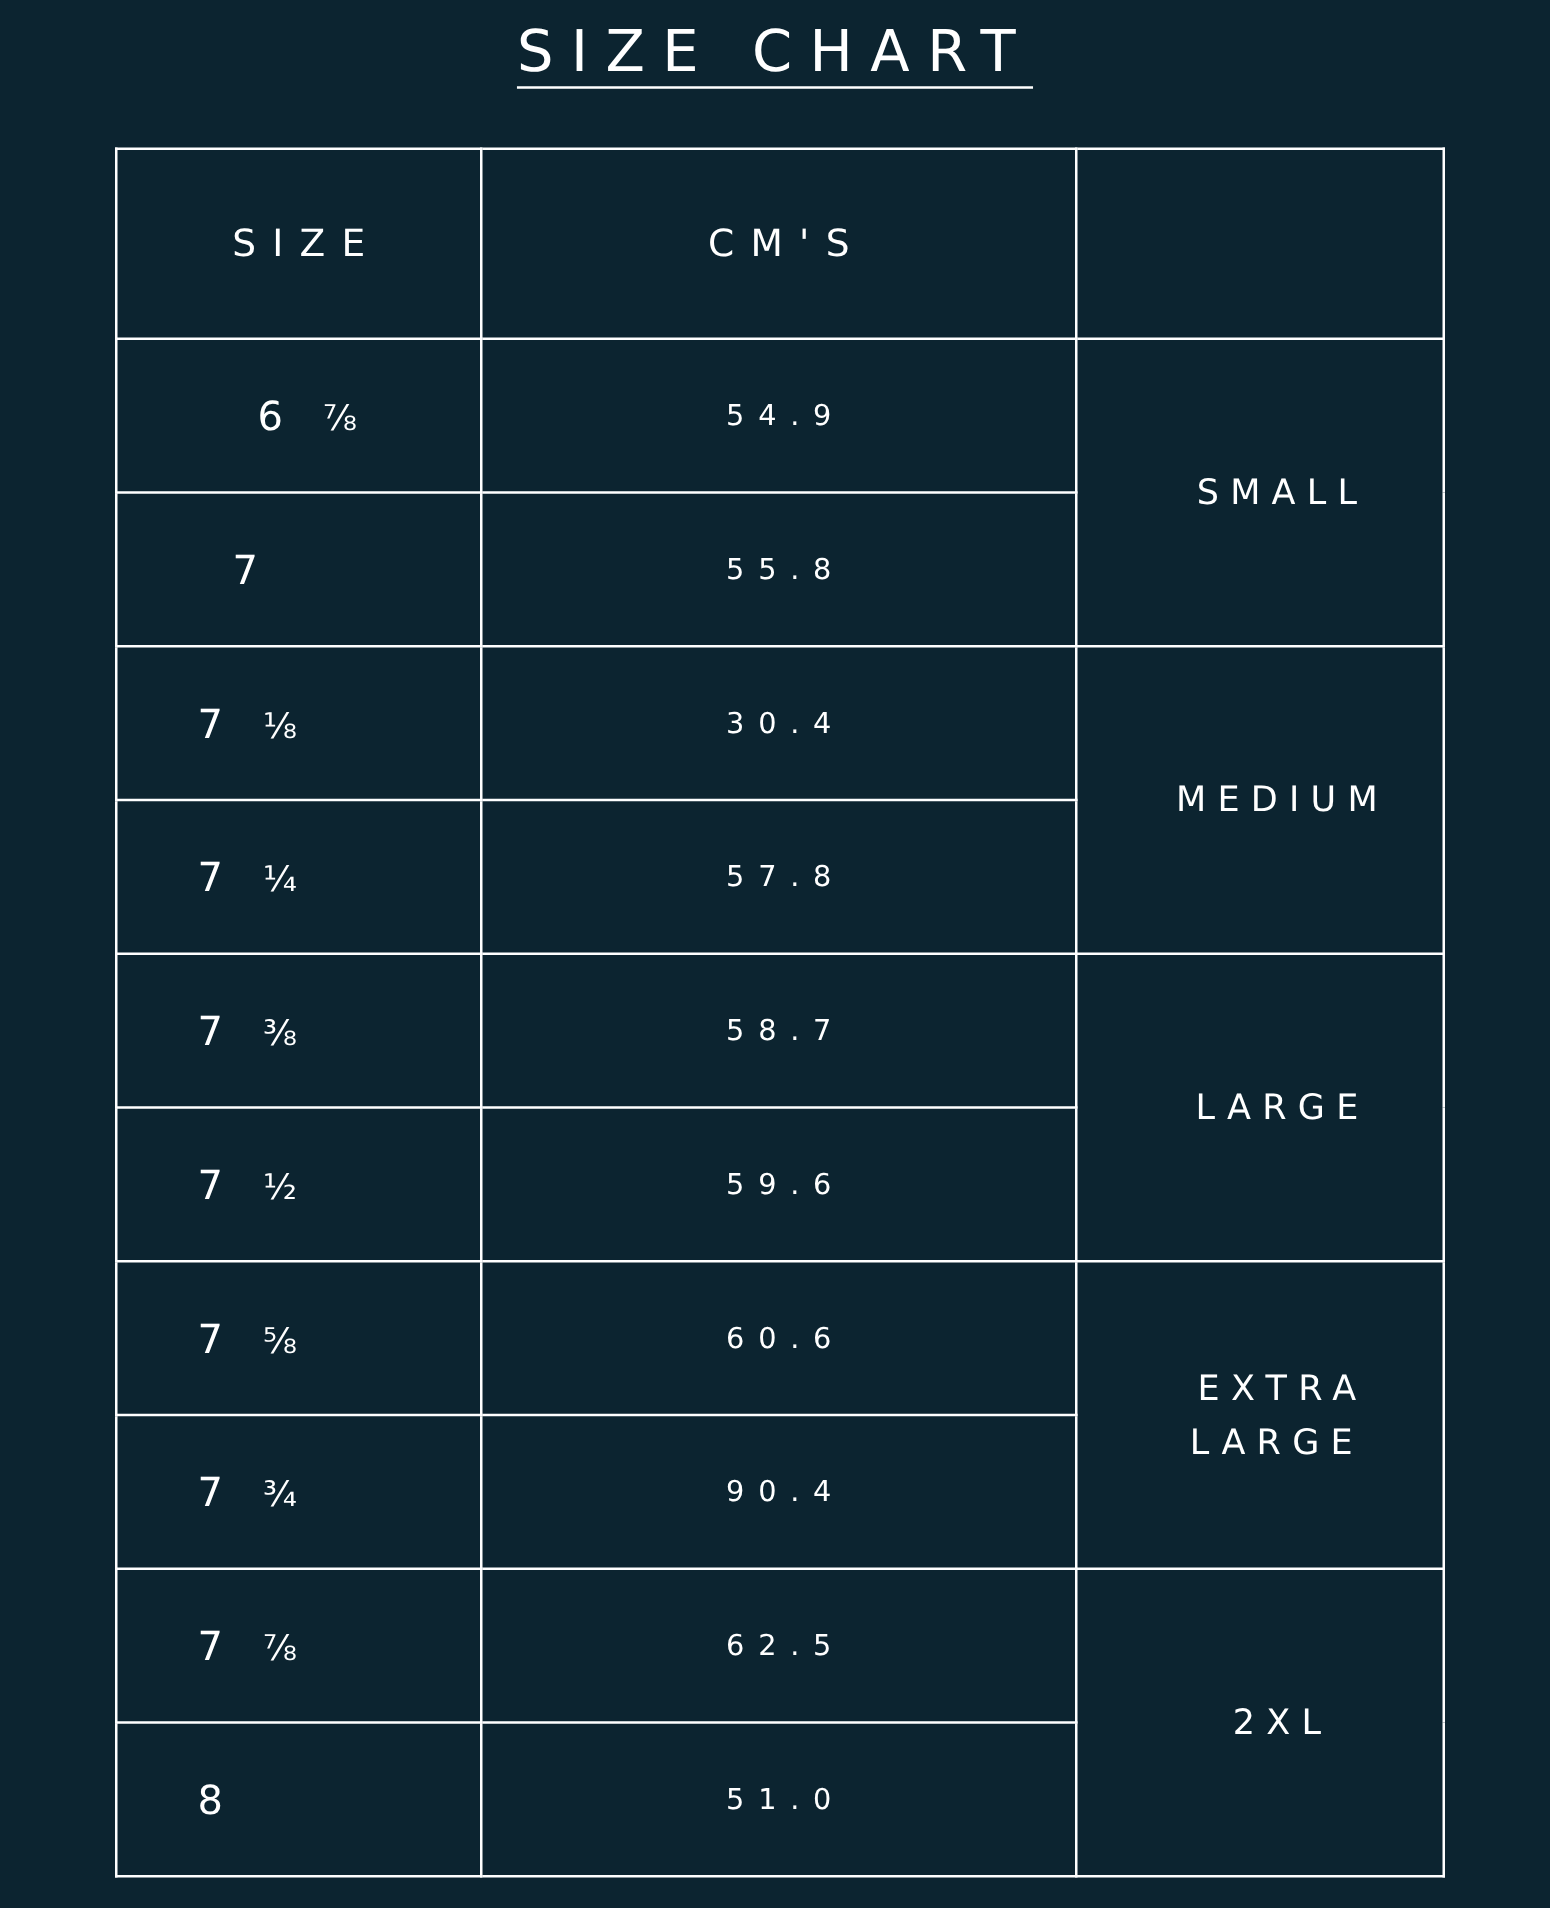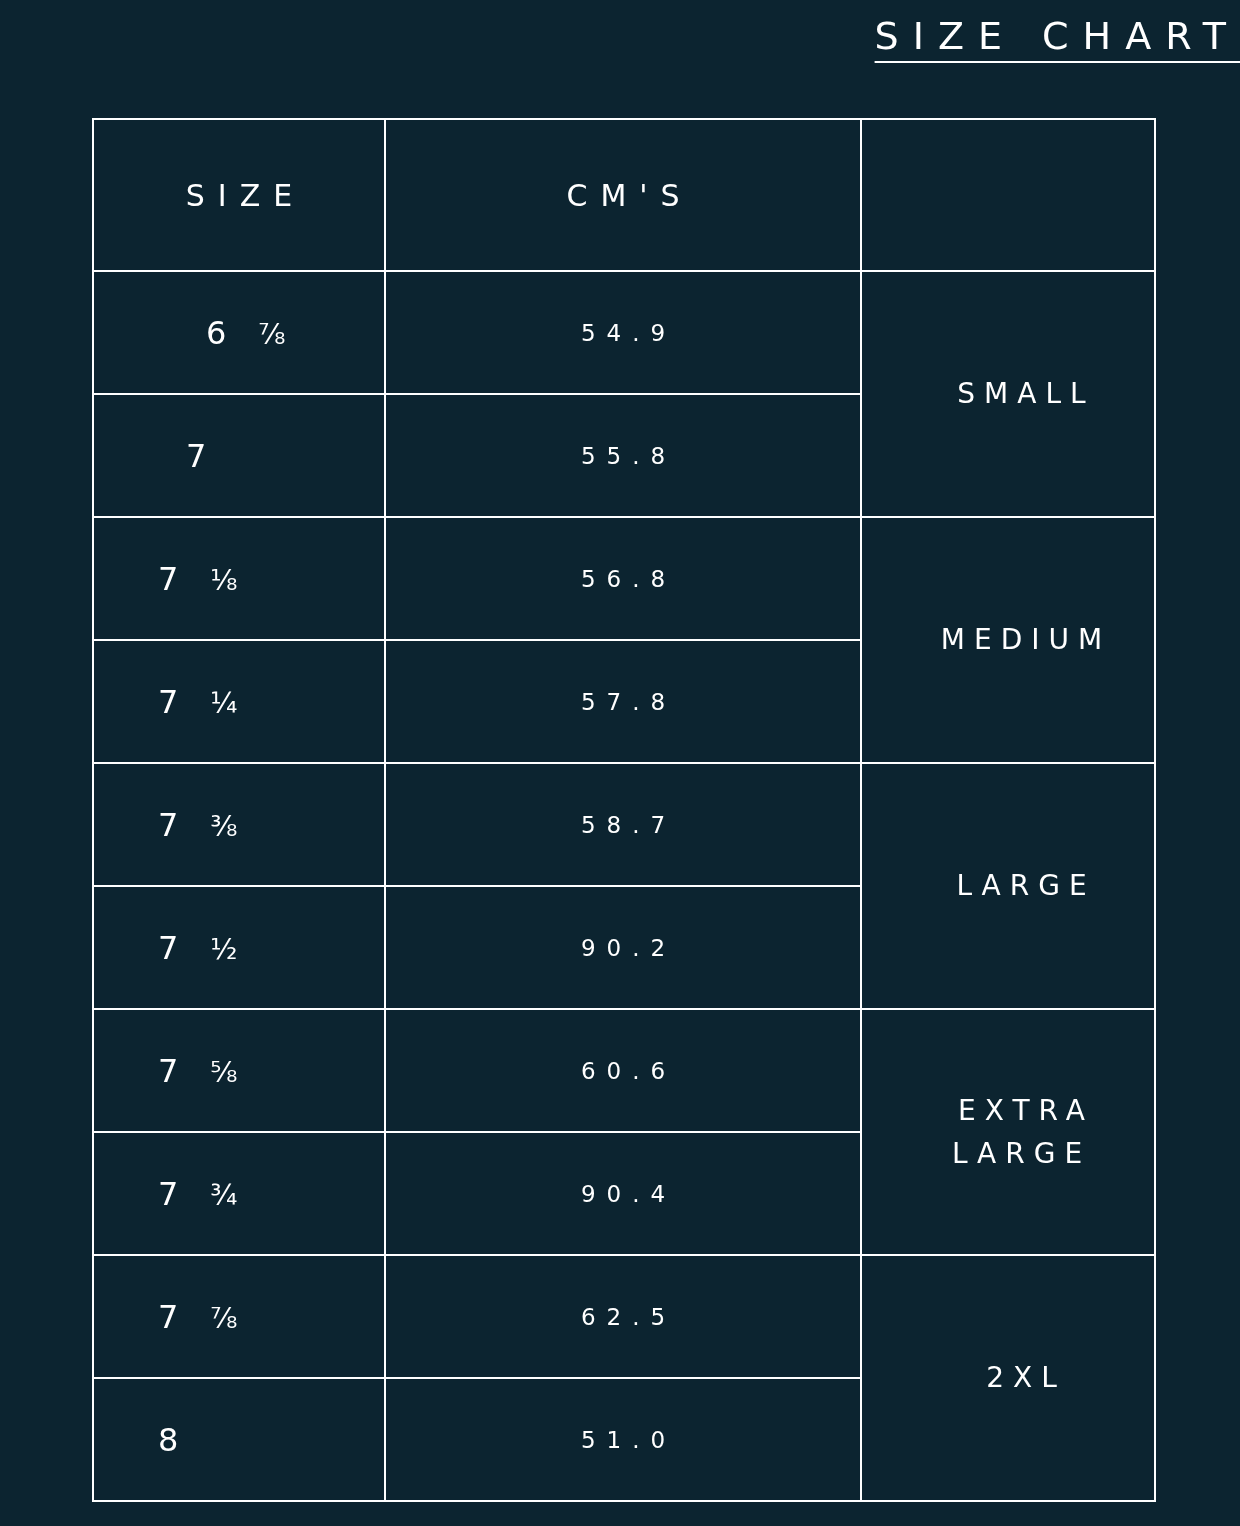--- a/index.html
+++ b/index.html
@@ -10,22 +10,22 @@
   body {
     width: 1240px;
     height: 1526px;
     font-family: "DejaVu Sans", sans-serif;
     color: #ffffff;
     position: relative;
     overflow: hidden;
   }
 
   .page-title {
-    text-align: right;
-    font-size: 38px;
+    text-align: center;
+    font-size: 46px;
     letter-spacing: 14px;
     font-weight: 500;
     padding-top: 14px;
     text-decoration: underline;
     text-underline-offset: 12px;
     text-decoration-thickness: 2px;
     color: #ffffff;
   }
 
   .chart-wrap {
@@ -132,21 +132,21 @@
         <td class="size-cell indent-2">
           <span class="whole">7</span><span class="frac"></span>
         </td>
         <td class="cm-cell">55.8</td>
       </tr>
 
       <tr>
         <td class="size-cell">
           <span class="whole">7</span><span class="frac">⅛</span>
         </td>
-        <td class="cm-cell">56.8</td>
+        <td class="cm-cell">30.4</td>
         <td class="label-cell" rowspan="2">MEDIUM</td>
       </tr>
 
       <tr>
         <td class="size-cell">
           <span class="whole">7</span><span class="frac">¼</span>
         </td>
         <td class="cm-cell">57.8</td>
       </tr>
 
@@ -155,21 +155,21 @@
           <span class="whole">7</span><span class="frac">⅜</span>
         </td>
         <td class="cm-cell">58.7</td>
         <td class="label-cell" rowspan="2">LARGE</td>
       </tr>
 
       <tr>
         <td class="size-cell">
           <span class="whole">7</span><span class="frac">½</span>
         </td>
-        <td class="cm-cell">90.2</td>
+        <td class="cm-cell">59.6</td>
       </tr>
 
       <tr>
         <td class="size-cell">
           <span class="whole">7</span><span class="frac">⅝</span>
         </td>
         <td class="cm-cell">60.6</td>
         <td class="label-cell" rowspan="2">EXTRA LARGE</td>
       </tr>
 

